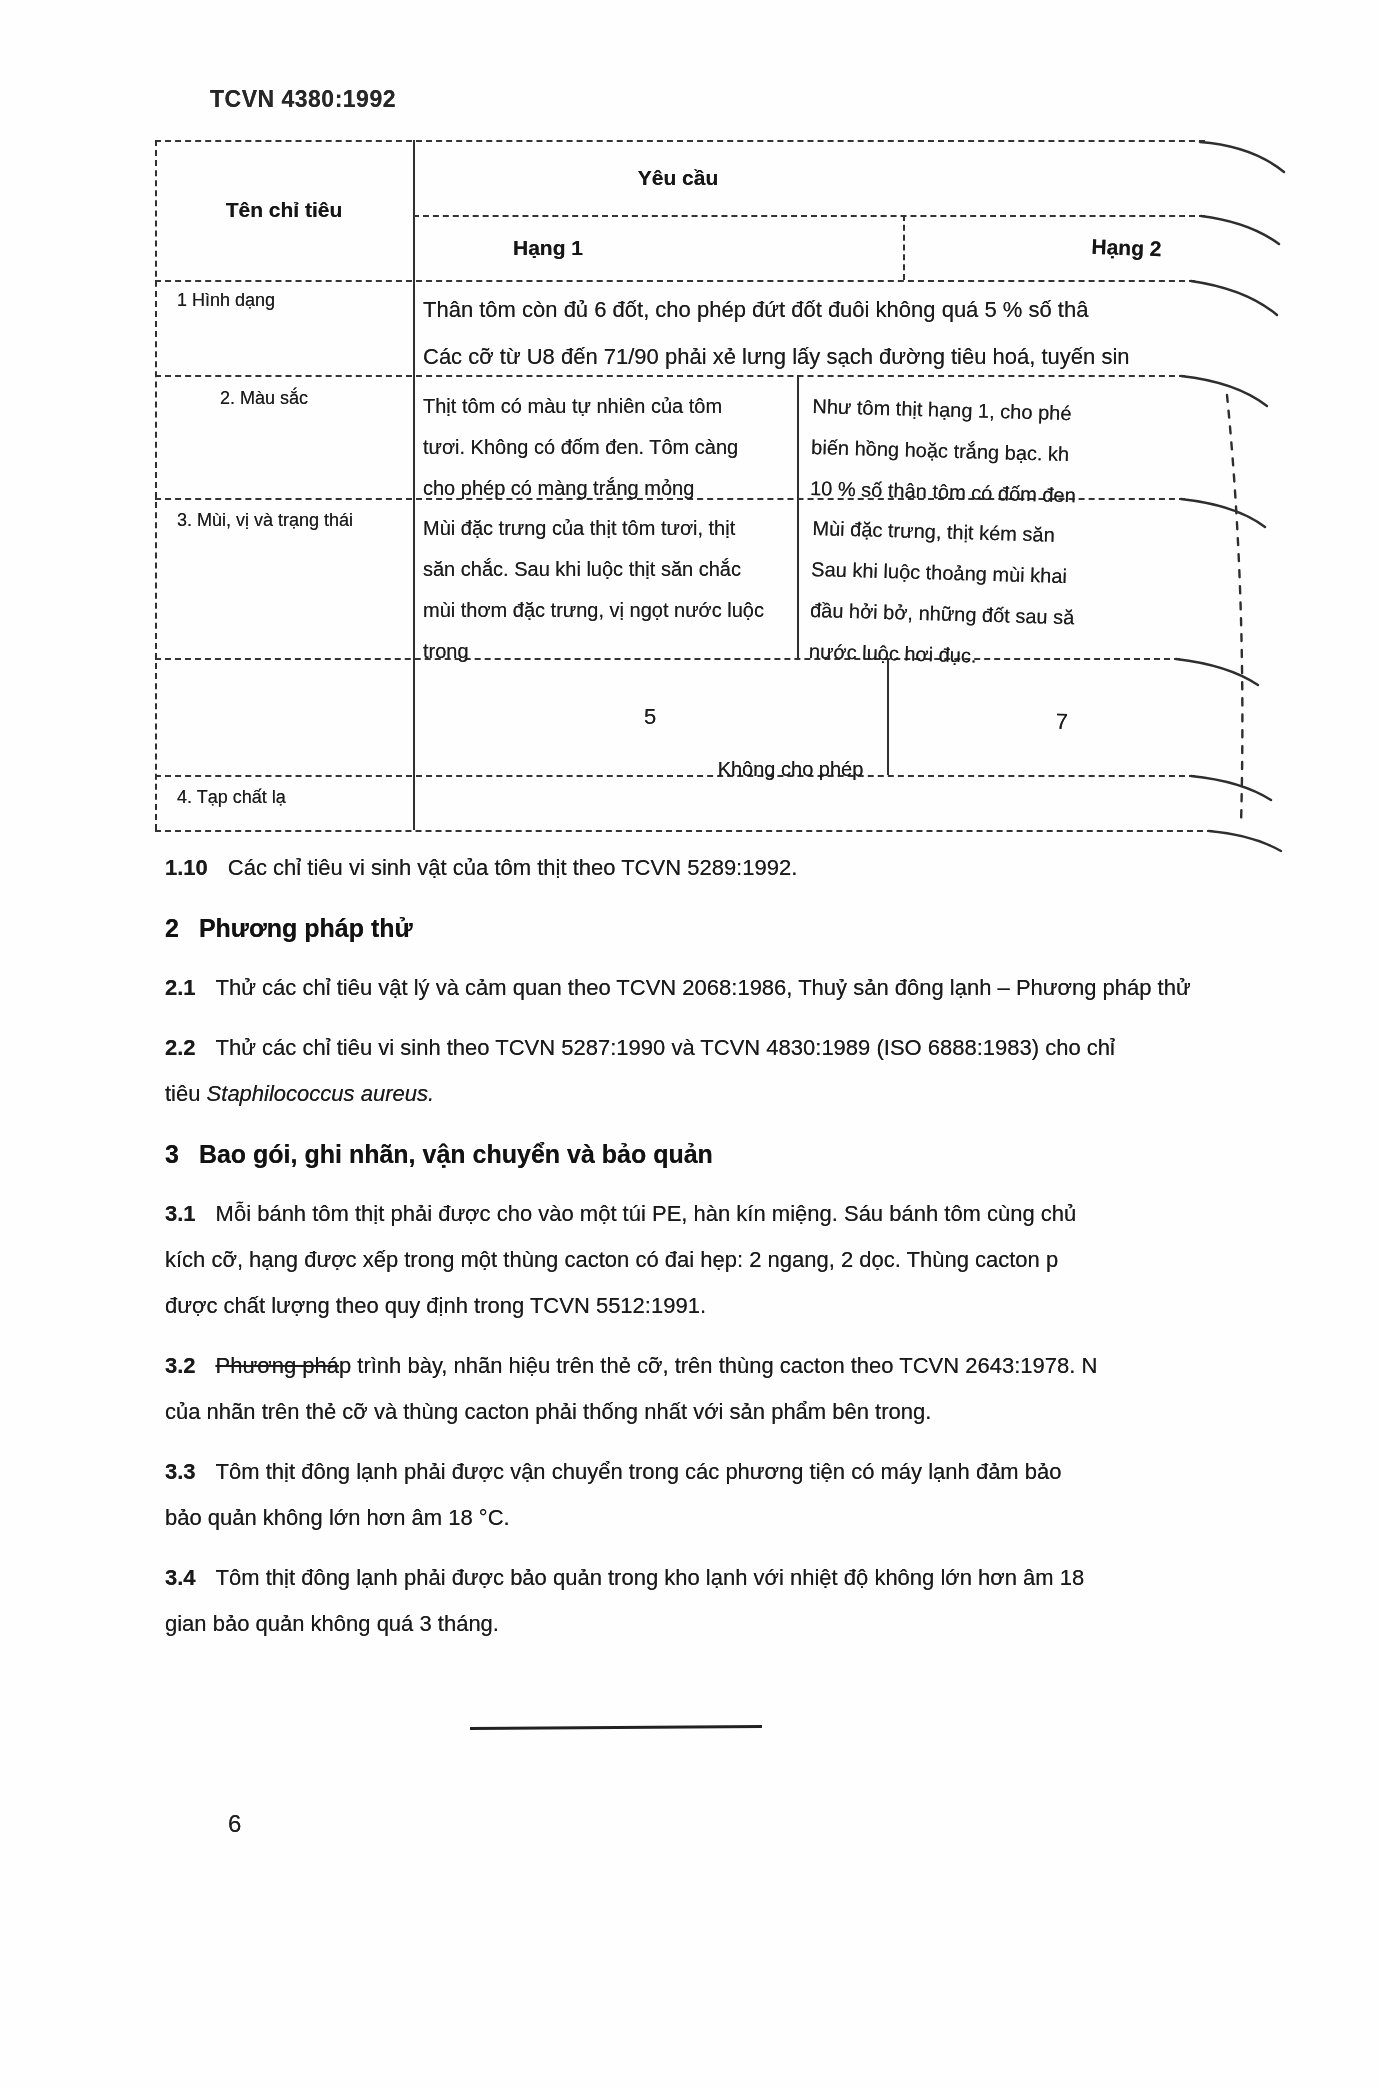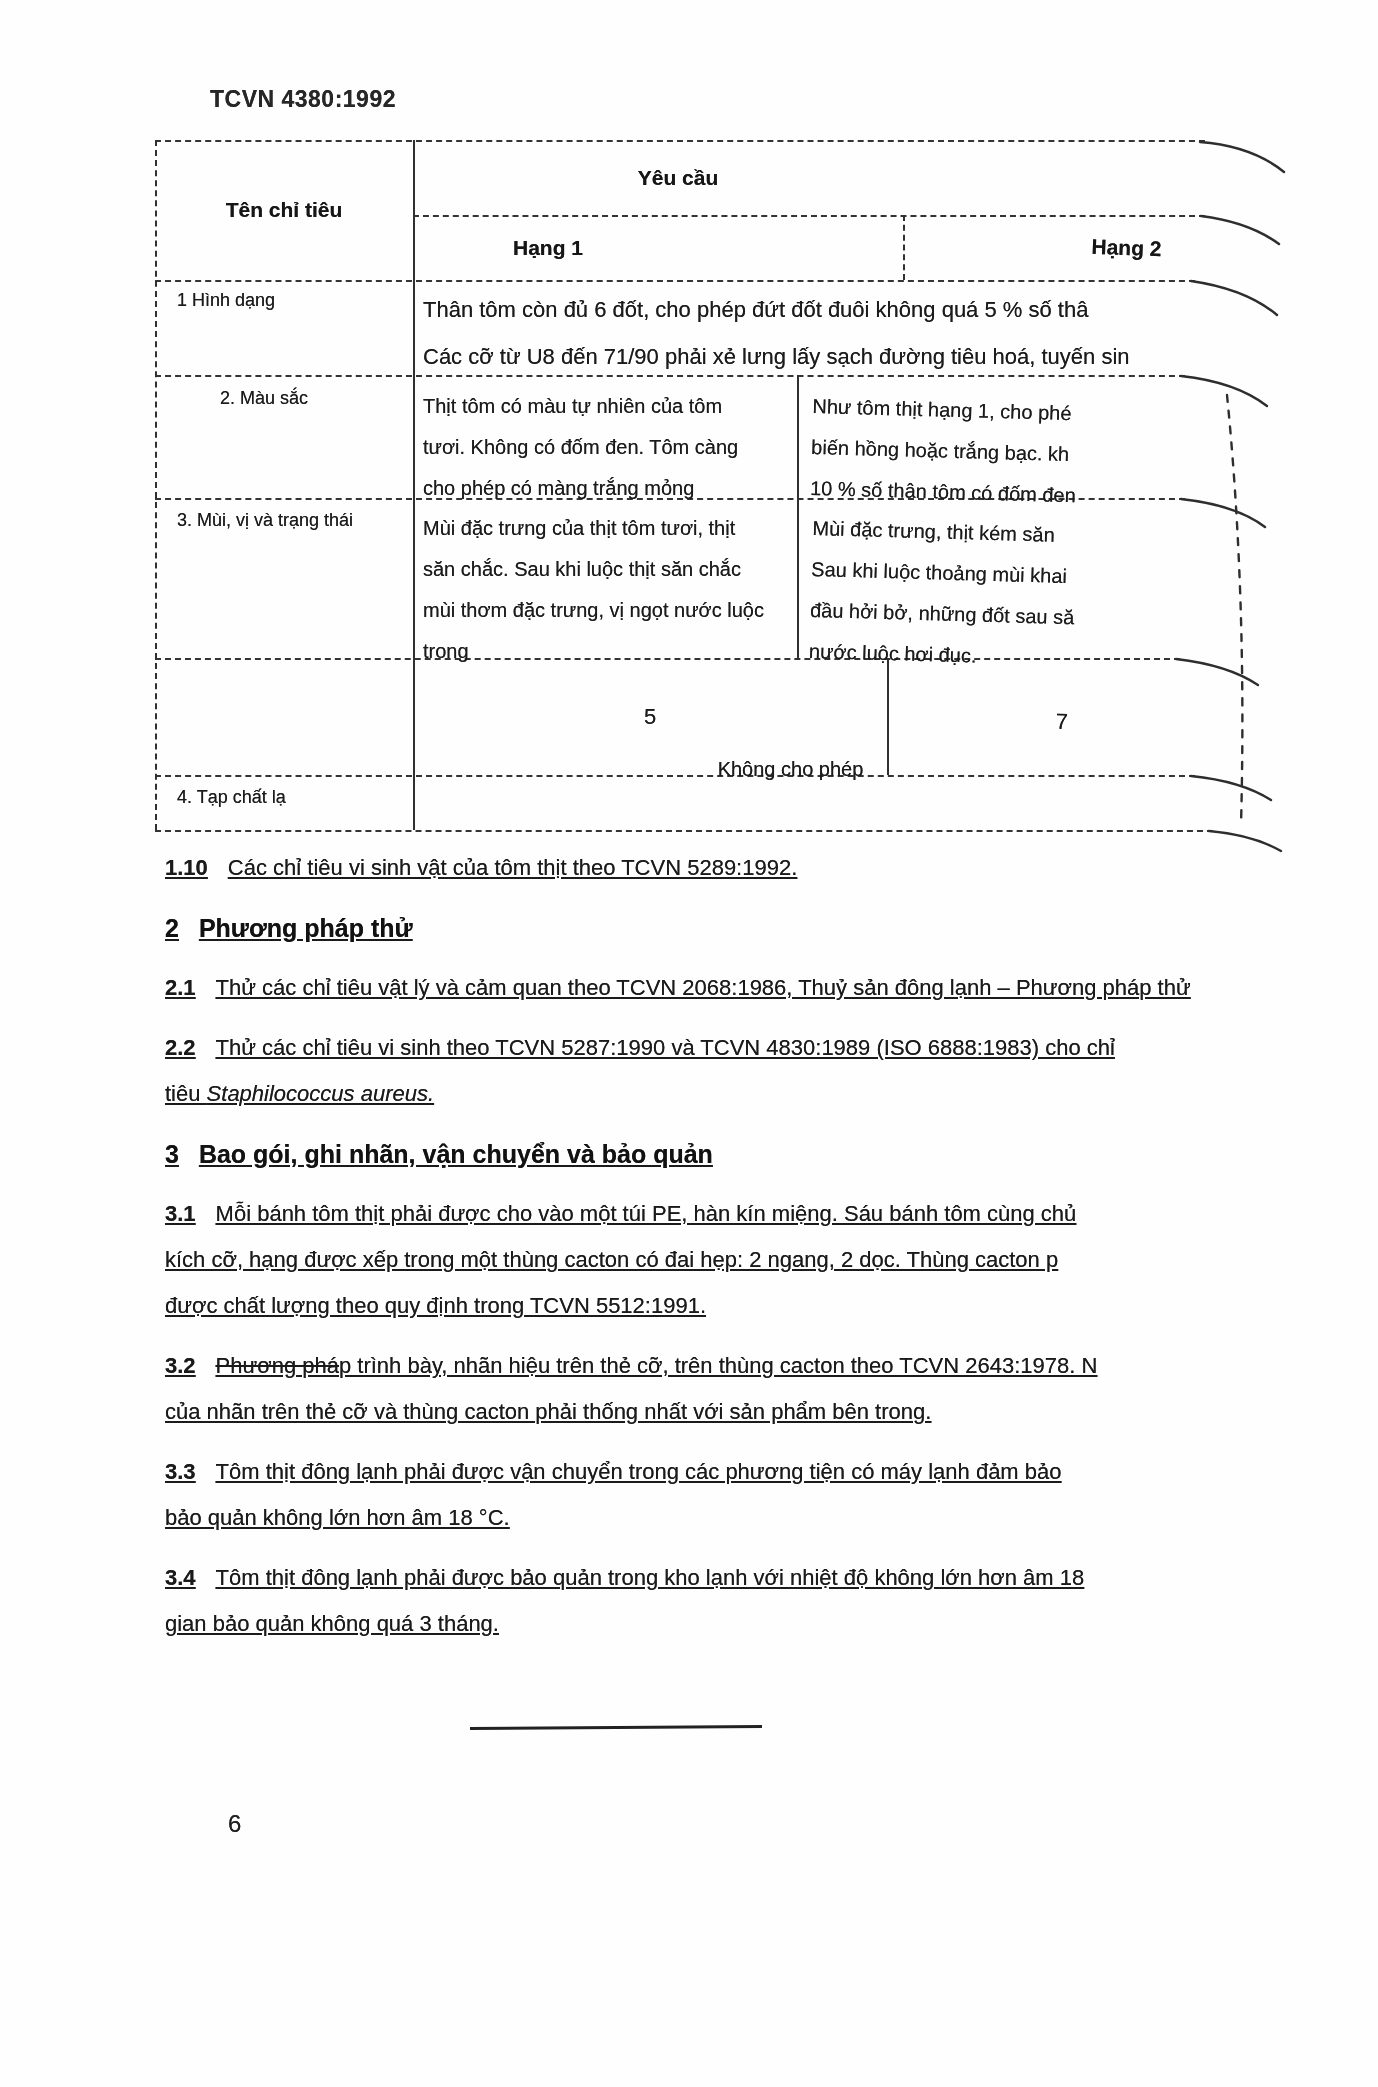--- a/index.html
+++ b/index.html
@@ -27,21 +27,21 @@
   .cell { position: absolute; }
   .cntr { display: flex; align-items: center; justify-content: center; text-align: center; }
   .ml { white-space: pre-line; }
   .thead { font-weight: 700; font-size: 21px; color: #161616; }
   .rowname { font-size: 18px; }
   .celltext { font-size: 20px; line-height: 41px; }
   .curl { transform: rotate(1.6deg); transform-origin: left top; }
   .curlsvg { position: absolute; left: 0; top: 0; overflow: visible; }
   .curlsvg path { stroke: #2e2e2e; stroke-width: 2.4; fill: none; stroke-linecap: round; }
   
-  .body-block { position: absolute; left: 165px; top: 845px; width: 1095px; text-decoration: underline; }
+  .body-block { position: absolute; left: 165px; top: 845px; width: 1095px; }
   .body-block p { margin: 0 0 14px 0; font-size: 22px; line-height: 46px; color: #1a1a1a; }
   .body-block p.heading { font-size: 25px; font-weight: 700; color: #121212; }
   .num { font-weight: 700; padding-right: 20px; }
   .strike { text-decoration: line-through; text-decoration-thickness: 2px; }
   .species { font-style: italic; }
   .end-rule { position: absolute; left: 470px; top: 1726px; width: 292px; height: 3px;
               background: #222; transform: rotate(-0.4deg); }
   .page-num { position: absolute; left: 228px; top: 1810px; font-size: 24px; color: #202020; }
 </style>
 </head>

